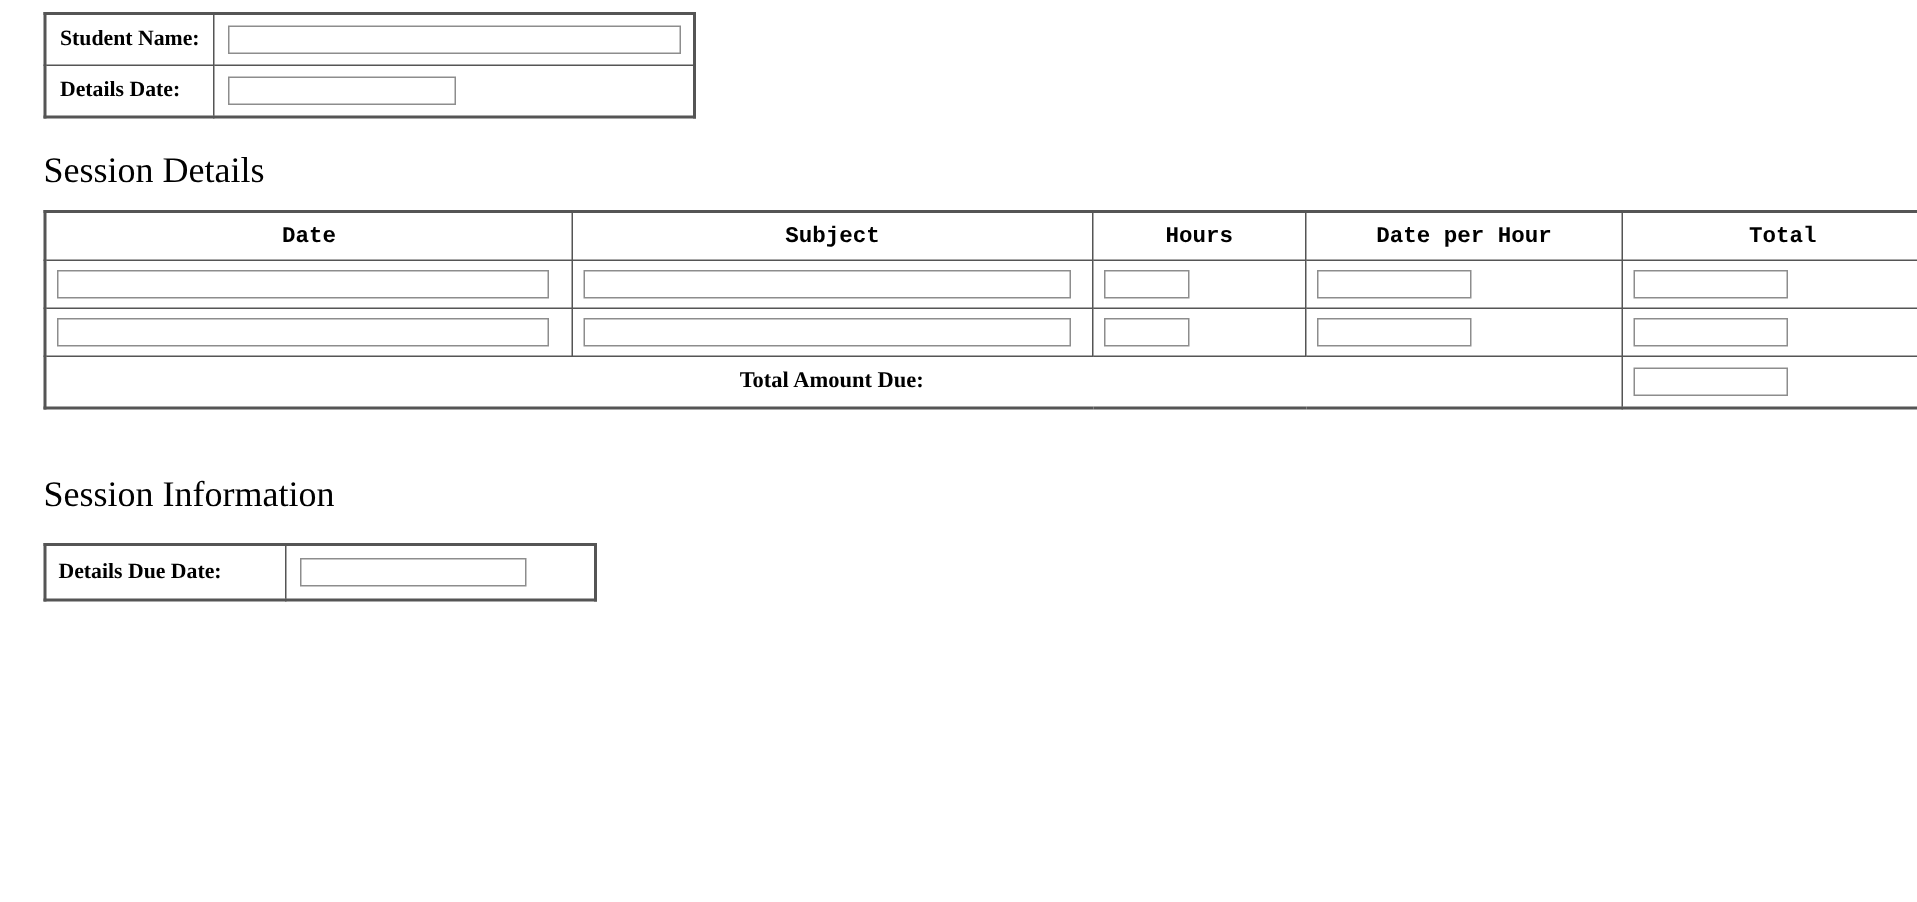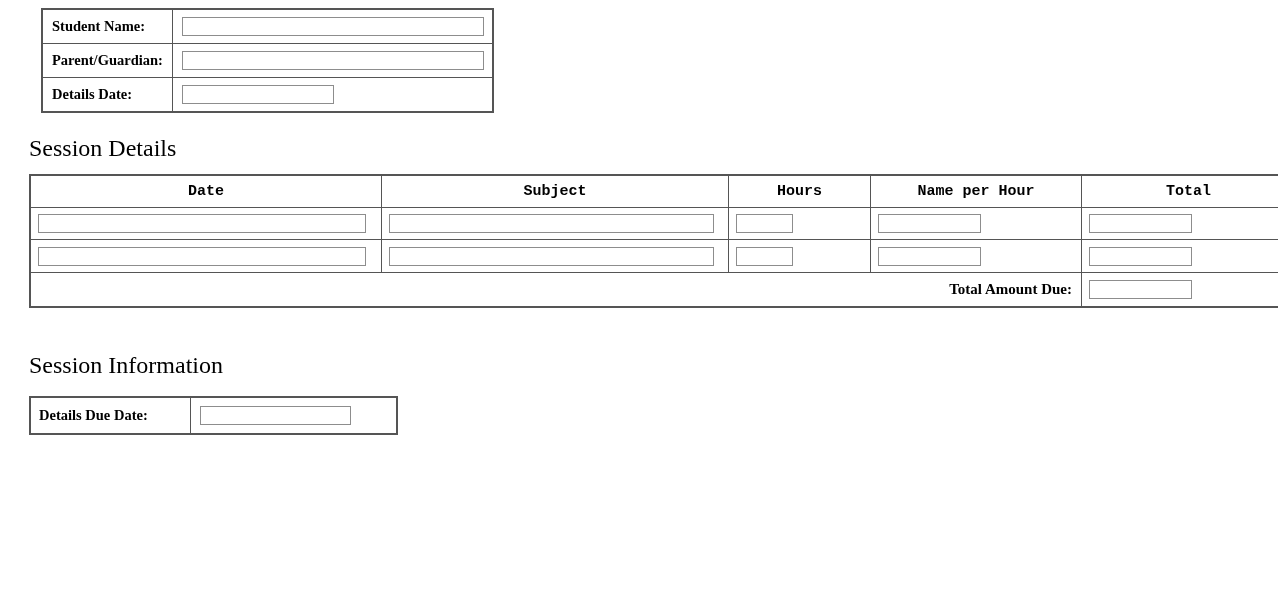--- a/index.html
+++ b/index.html
@@ -72,21 +72,21 @@
     vertical-align: middle;
     font-family: "Liberation Sans", sans-serif;
     font-size: 13px;
     padding: 1px 3px;
     color: #000;
     outline: none;
     border-radius: 0;
   }
 
   
-  .info-table { width: 434px; margin-left: 12px; }
+  .info-table { width: 434px; margin-left: 0; }
   .info-table td.label {
     font-weight: bold;
     font-size: 14.5px;
     padding: 8px 9px 8px 9px;
     white-space: nowrap;
     width: 131px;
   }
   .info-table td.field {
     padding: 5px 8px 5px 9px;
   }
@@ -102,21 +102,21 @@
   .col-total   { width: 205px; }
 
   .session-table td.cell { padding: 6px 6px 6px 7px; }
   .tf-date-cell    { width: 328px; }
   .tf-subject-cell { width: 325px; }
   .tf-hours-cell   { width: 57px; }
   .tf-rate-cell    { width: 103px; }
   .tf-total-cell   { width: 103px; }
 
   .session-table td.total-label {
-    text-align: right;
+    text-align: center;
     font-weight: bold;
     font-size: 15px;
     padding: 8px 9px 8px 6px;
     margin-left: 16px;
   }
   .session-table td.total-field { padding: 6px 6px 6px 7px; }
 
   
   .payment-table { width: 369px; }
   .payment-table td.label {
@@ -138,43 +138,37 @@
 
   <table class="bordered info-table">
     <tbody>
       <tr>
         <td class="label">Student Name:</td>
         <td class="field">
           <input class="tf tf-wide" type="text" value="" style="">
         </td>
       </tr>
       <tr>
-        <td class="label">Parent/Guardian:</td>
-        <td class="field">
-          <input class="tf tf-wide" type="text" value="" style="">
-        </td>
-      </tr>
-      <tr>
         <td class="label">Details Date:</td>
         <td class="field">
           <input class="tf tf-date" type="text" value="" style="">
         </td>
       </tr>
     </tbody>
   </table>
 
   <h2 class="section-title">Session Details</h2>
 
   <table class="bordered session-table">
     <thead>
       <tr>
         <th class="col-date">Date</th>
         <th class="col-subject">Subject</th>
         <th class="col-hours">Hours</th>
-        <th class="col-rate">Name per Hour</th>
+        <th class="col-rate">Date per Hour</th>
         <th class="col-total">Total</th>
       </tr>
     </thead>
     <tbody>
       <tr>
         <td class="cell">
           <input class="tf tf-date-cell" type="text" value="" style="">
         </td>
         <td class="cell">
           <input class="tf tf-subject-cell" type="text" value="" style="">

